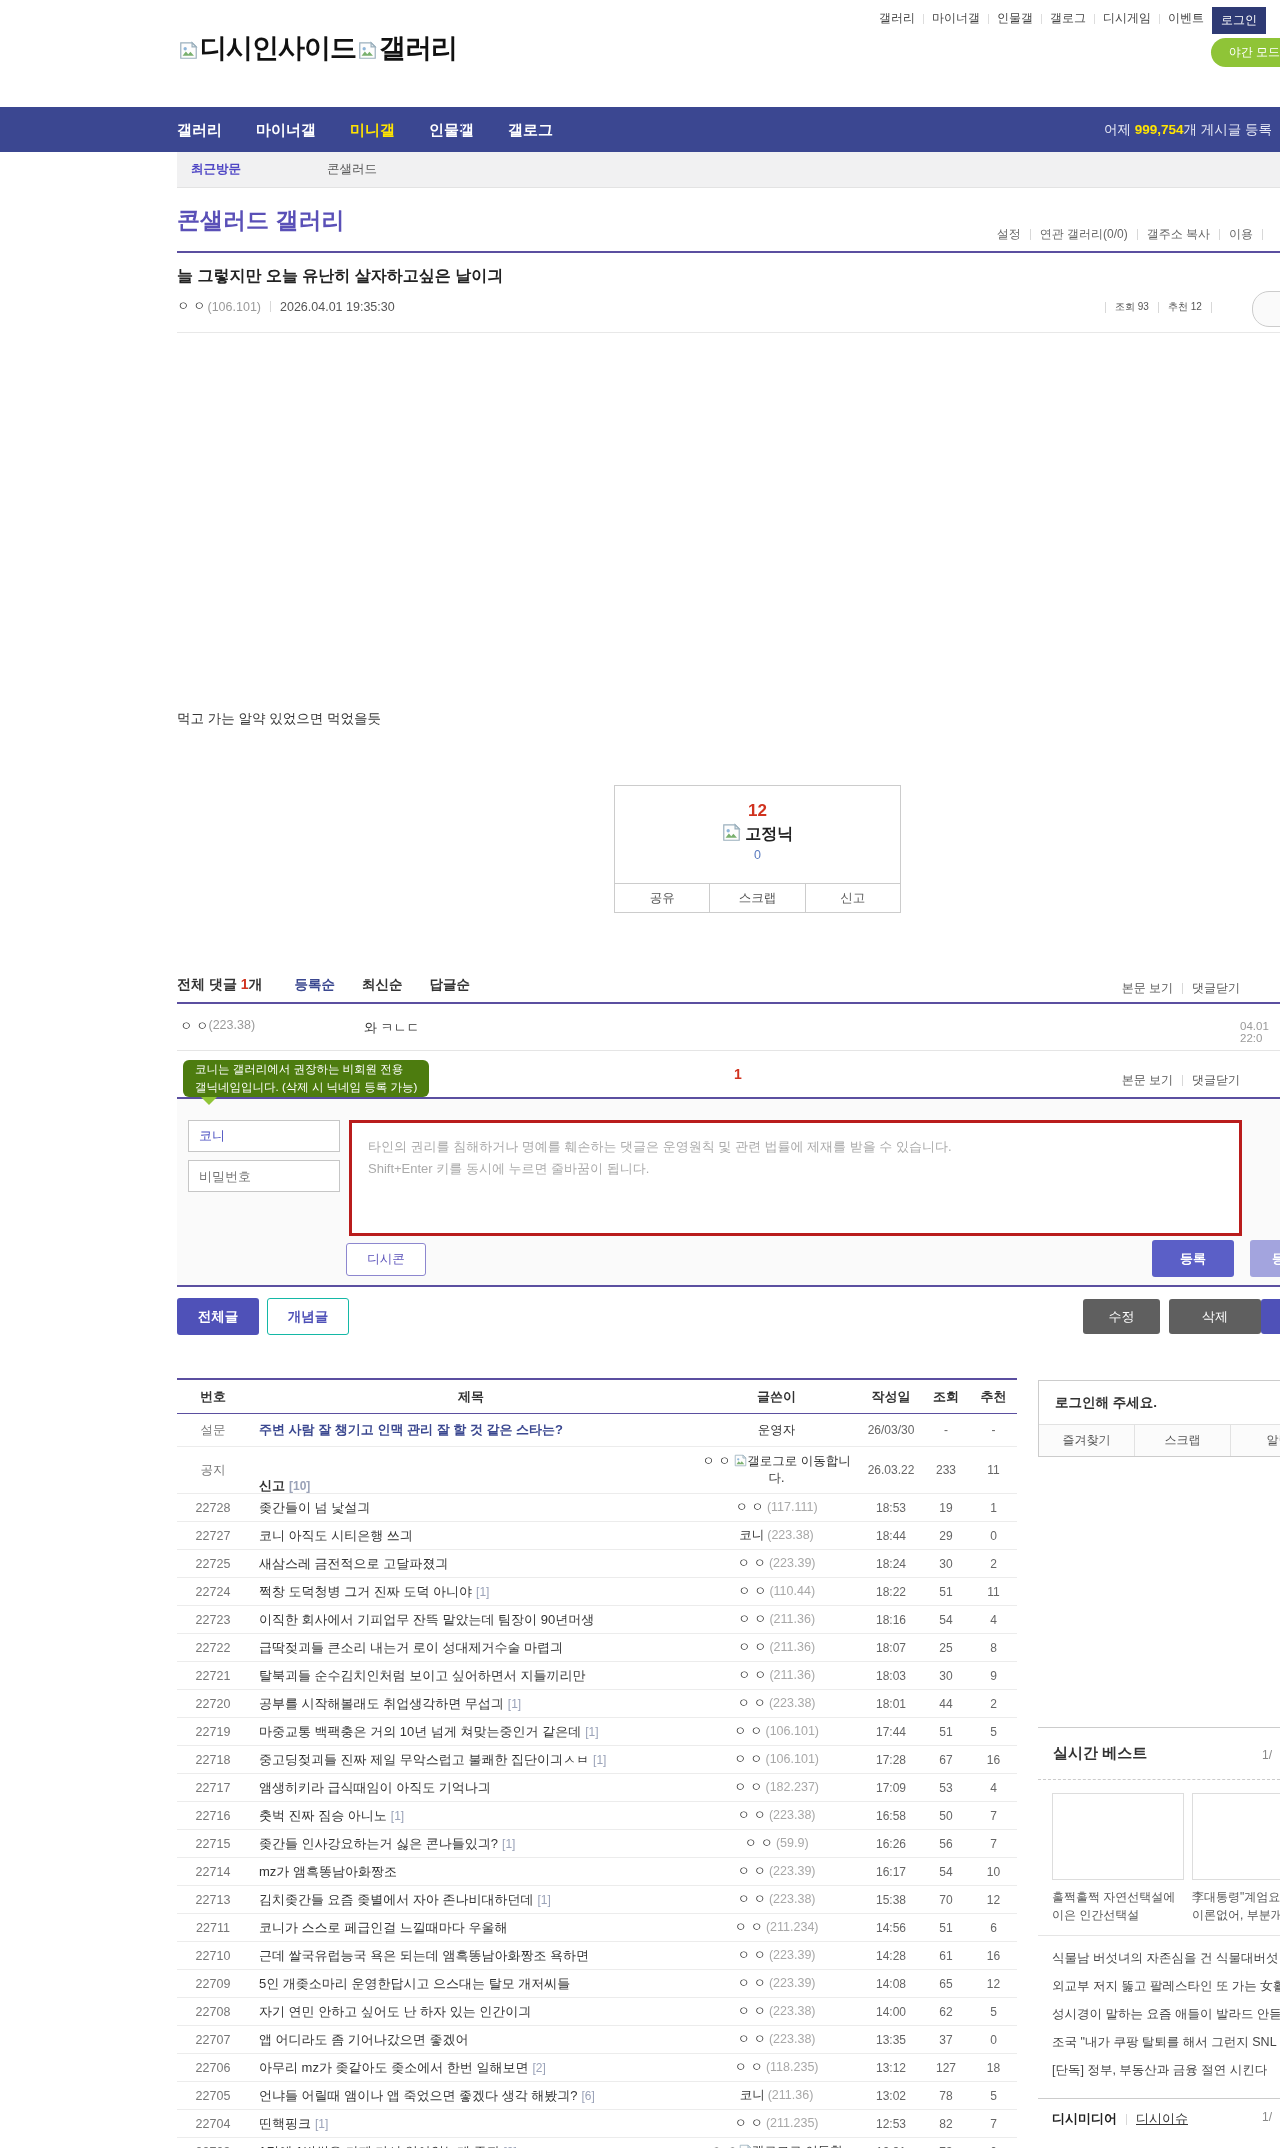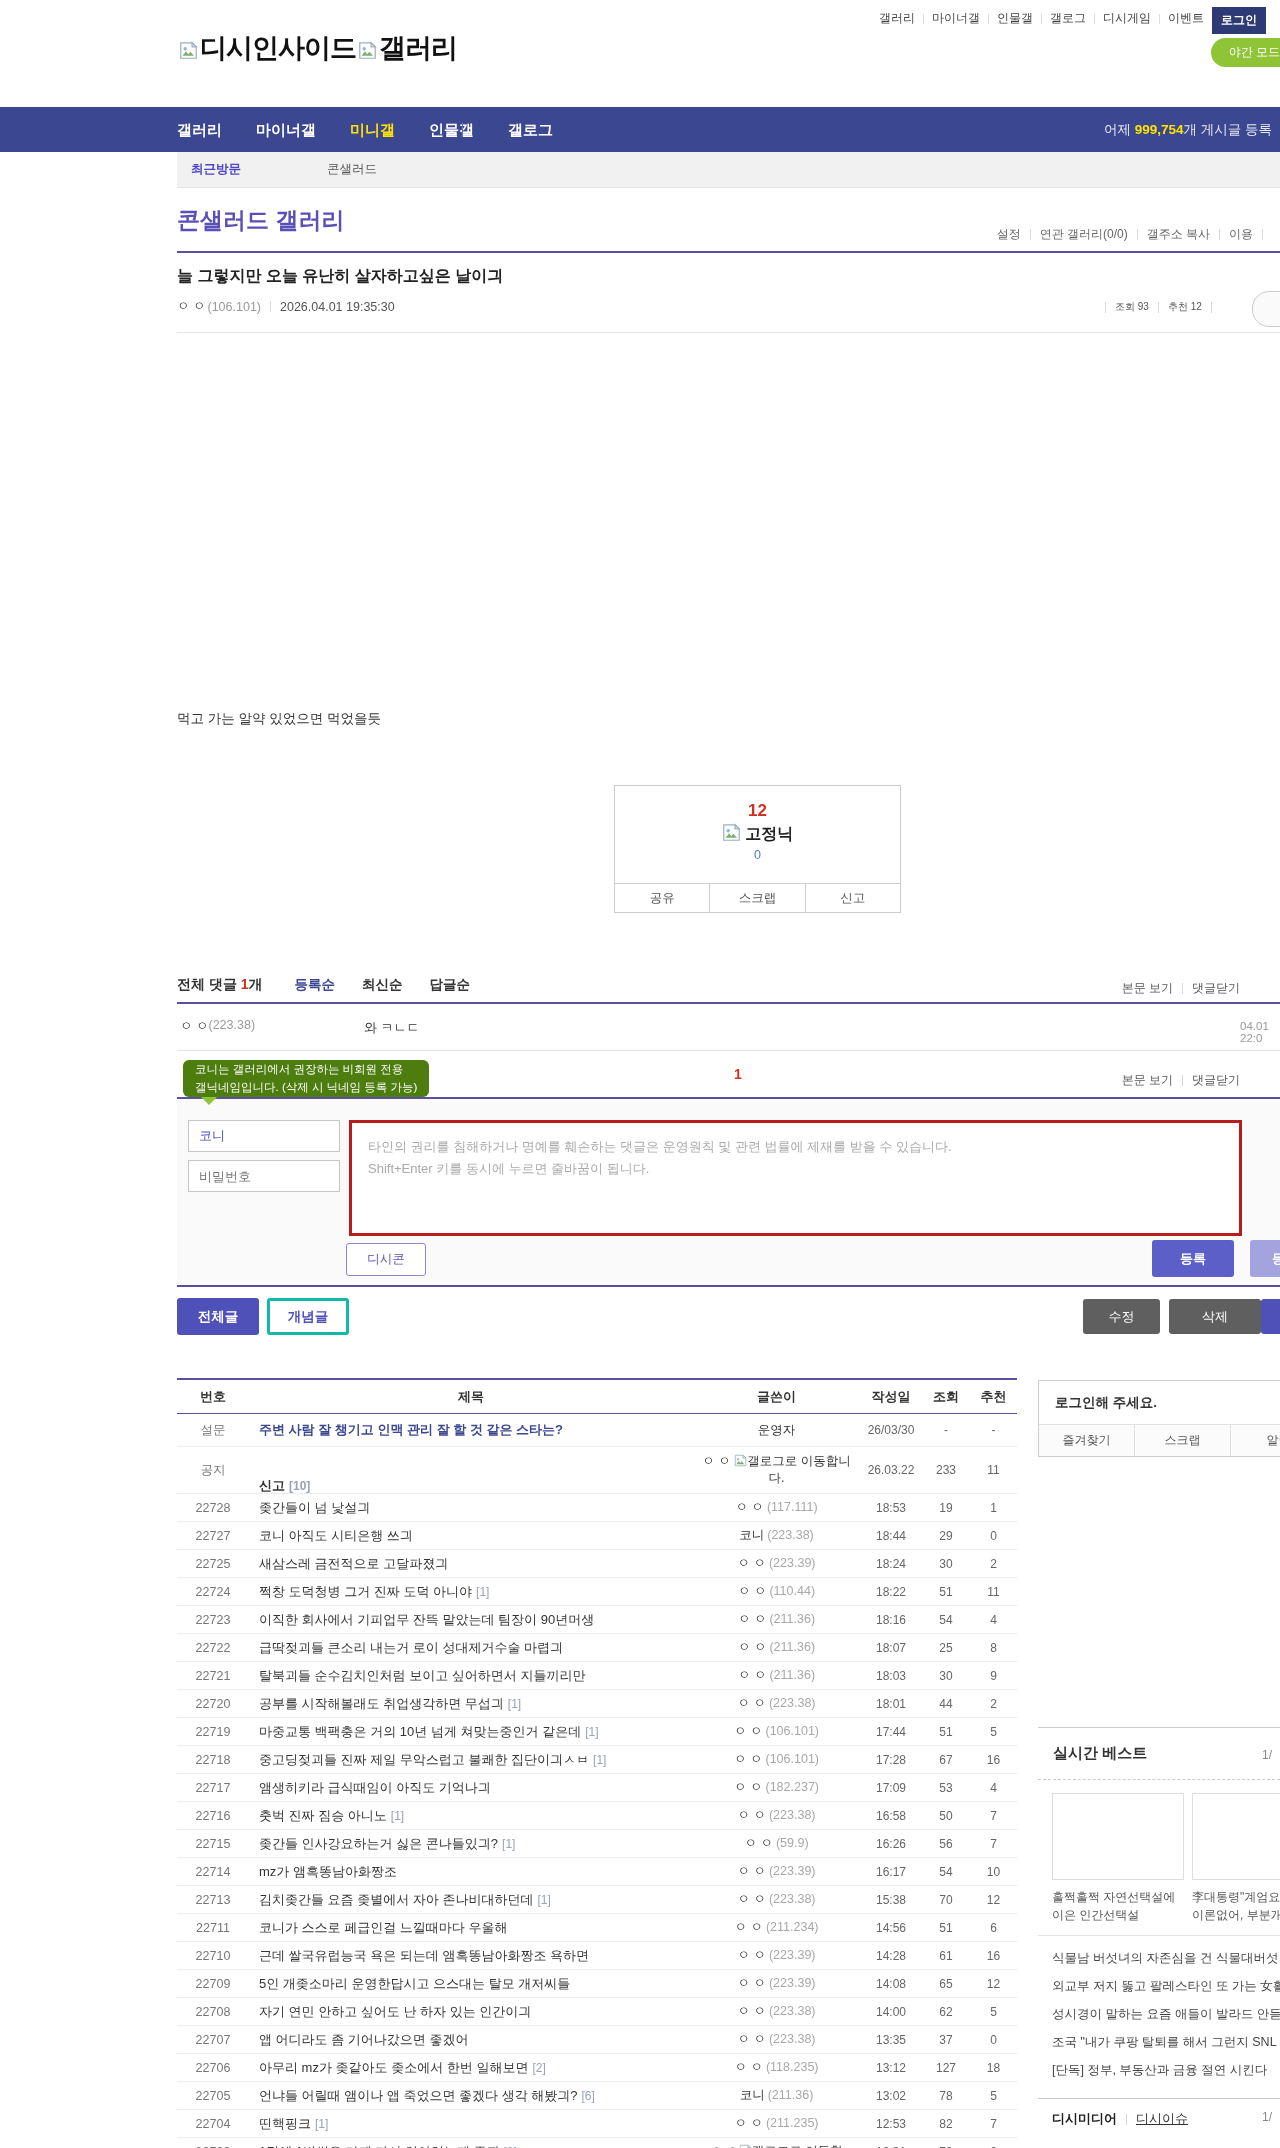--- a/index.html
+++ b/index.html
@@ -8,21 +8,21 @@
   .abs{position:absolute;}
   .vs{display:inline-block;width:1px;height:11px;background:#d8d8d8;margin:0 9px;vertical-align:-1px;}
   .bi{width:15px;height:15px;vertical-align:-2px;}
   .bi.lg{width:19px;height:19px;vertical-align:-3px;}
   .bi.sm{width:13px;height:13px;vertical-align:-2px;}
 
   
   .toplinks{top:10px;right:14px;display:flex;align-items:center;font-size:12px;color:#444;}
   .toplinks .tl{margin-left:8px;margin-right:8px;cursor:pointer;}
   .toplinks .sep{width:1px;height:10px;background:#ddd;}
-  .login-btn{margin-left:10px;background:#2e3a74;color:#fff;padding:5px 9px;font-size:12px;font-weight:bold;cursor:pointer;}
+  .login-btn{margin-left:10px;background:#2e3a74;color:#fff;padding:5px 9px;font-size:12px;font-weight:normal;cursor:pointer;}
   .night-pill{top:38px;right:-18px;background:#8fc437;color:#fff;border-radius:20px;padding:6px 18px;font-size:12px;}
   .logo{left:177px;top:30px;font-size:27px;font-weight:bold;color:#111;letter-spacing:-1px;display:flex;align-items:center;cursor:pointer;}
   .logo .bi{margin:0 2px;}
   .searchbox{left:576px;top:44px;width:362px;height:52px;border:2px solid #3b4791;box-sizing:border-box;display:flex;background:#fff;}
   .searchbox input{flex:1;border:0;outline:none;padding:0 14px;font-size:13px;color:#666;font-family:inherit;background:#fff;}
   .searchbox .sbtn{width:44px;background:#3b4791;display:flex;align-items:center;justify-content:center;cursor:pointer;}
 
   
   .nav{top:107px;left:0;right:0;height:45px;background:#3b4791;display:flex;align-items:center;}
   .nav .wrap{margin-left:177px;display:flex;align-items:center;gap:34px;}
@@ -89,21 +89,21 @@
   .fin.pw{left:188px;top:1160px;width:152px;height:32px;color:#333;}
   .fta{left:349px;top:1120px;width:893px;height:116px;border:3px solid #b91c1c;background:#fff;box-sizing:border-box;padding:13px 16px;cursor:text;}
   .fta .ph{color:#aaa;font-size:13px;line-height:1.7;}
   .btn{display:flex;align-items:center;justify-content:center;border-radius:3px;font-size:12.5px;cursor:pointer;box-sizing:border-box;white-space:nowrap;}
   .dccon{left:346px;top:1243px;width:80px;height:33px;background:#fff;border:1px solid #8d87cf;color:#5a51b9;}
   .submit{left:1152px;top:1240px;width:82px;height:37px;background:#5b5fc7;color:#fff;font-weight:bold;font-size:13px;}
   .submit2{left:1250px;top:1240px;width:70px;height:37px;background:#a3a4de;color:#fff;font-weight:bold;font-size:13px;}
 
   
   .allbtn{left:177px;top:1298px;width:82px;height:37px;background:#4f51b8;color:#fff;font-weight:bold;font-size:13.5px;}
-  .bestbtn{left:267px;top:1298px;width:82px;height:37px;background:#fff;border:3px solid #14b8a6;color:#4f51b8;font-weight:bold;font-size:13.5px;}
+  .bestbtn{left:267px;top:1298px;width:82px;height:37px;background:#fff;border:1px solid #14b8a6;color:#4f51b8;font-weight:bold;font-size:13.5px;}
   .editbtn{left:1083px;top:1299px;width:77px;height:35px;background:#5f5f5f;color:#fff;font-size:13px;}
   .delbtn{left:1169px;top:1299px;width:92px;height:35px;background:#5f5f5f;color:#fff;font-size:13px;}
   .writecut{left:1261px;top:1299px;width:60px;height:35px;background:#4f51b8;}
 
   
   .board{left:177px;top:1378px;width:840px;}
   .grow{display:grid;grid-template-columns:72px 444px 167px 62px 48px 47px;align-items:center;}
   .bhead{border-top:2px solid #5b4fa0;border-bottom:1px solid #5b4fa0;height:33px;font-weight:bold;font-size:13px;color:#333;}
   .bhead span{text-align:center;}
   .brow{border-bottom:1px solid #ececec;min-height:27px;font-size:13px;}

